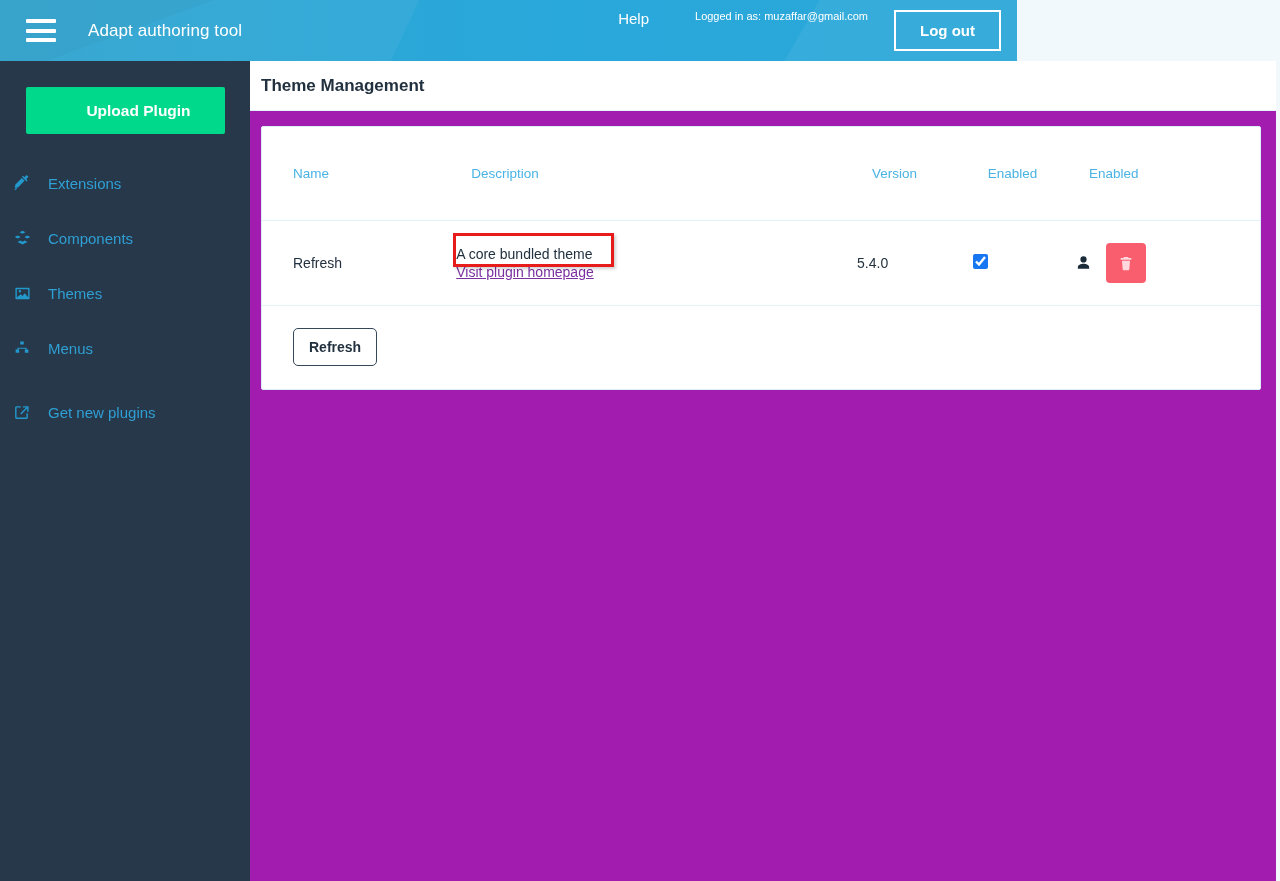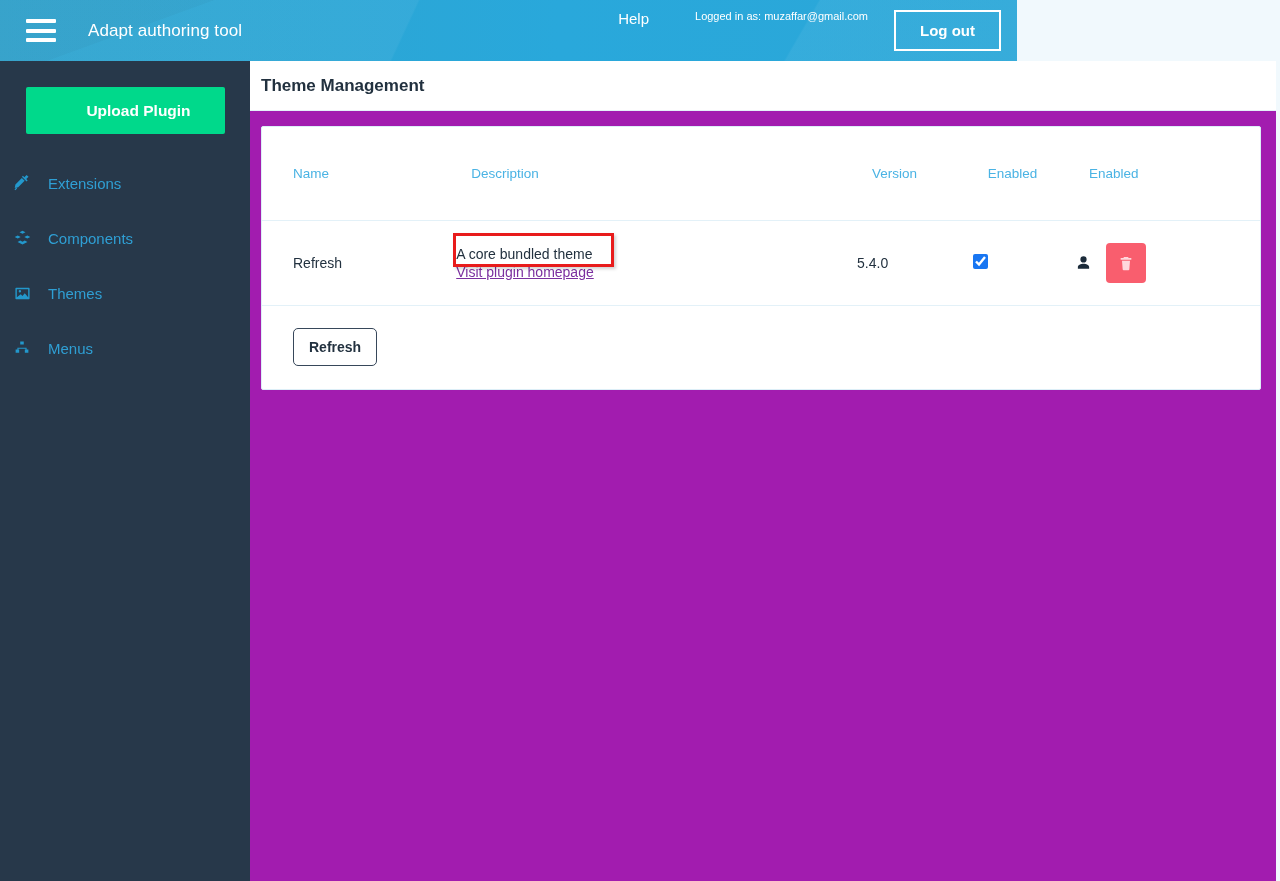--- a/index.html
+++ b/index.html
@@ -359,20 +359,28 @@
 
     <a class="nav-item">
       <span class="nav-icon">
         <svg width="18" height="17" viewBox="0 0 24 24">
             <path d="M9.5 2h5v4.2h-5V2zM12 7.8v3.1H5.5v2.4H3V18h5v-4.7H6.9v-1.1h10.2v1.1H16V18h5v-4.7h-2.5v-2.4H12V7.8z"></path>
           </svg>
       </span>
       <span class="nav-label">Menus</span>
     </a>
 
+    <a class="nav-item spaced">
+      <span class="nav-icon">
+        <svg width="17" height="17" viewBox="0 0 24 24">
+            <path d="M14 3v2h4.6l-8.3 8.3 1.4 1.4L20 6.4V11h2V3h-8zM5 5h6V3H5c-1.1 0-2 .9-2 2v14c0 1.1.9 2 2 2h14c1.1 0 2-.9 2-2v-6h-2v6H5V5z"></path>
+          </svg>
+      </span>
+      <span class="nav-label">Get new plugins</span>
+    </a>
 
   </nav>
 </div>
 
 <div class="main">
 
   <div class="page-title-bar">
     <h1 class="page-title">Theme Management</h1>
   </div>
 

